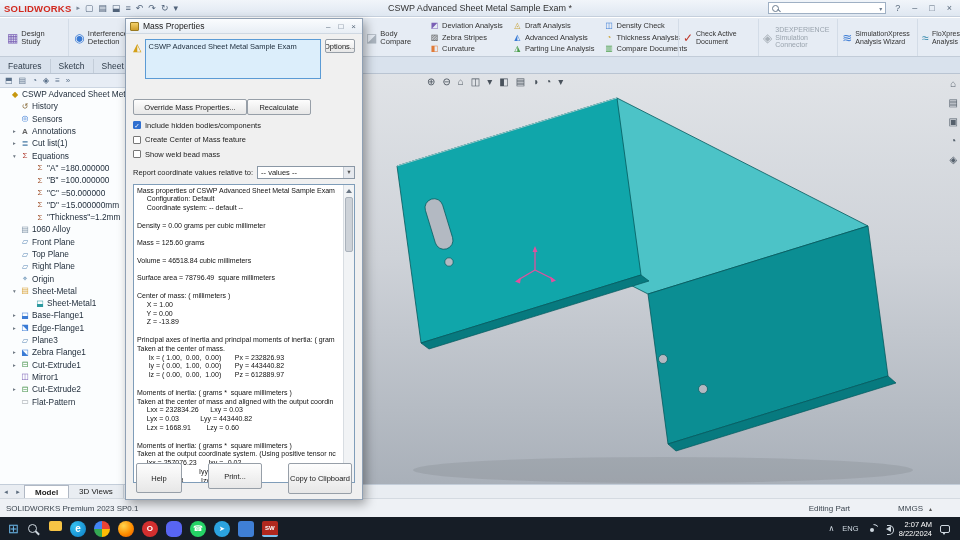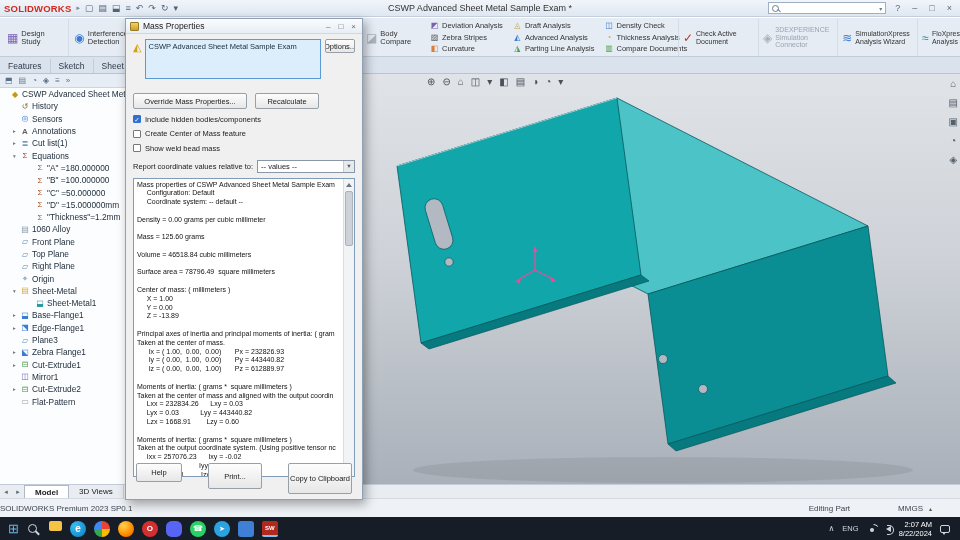--- a/index.html
+++ b/index.html
@@ -59,51 +59,51 @@
   #dlg-title{height:15px;background:linear-gradient(#fafcfe,#e8eef5);border-bottom:1px solid #cfd8e2;display:flex;align-items:center;padding:0 4px;gap:4px}
   #dlg-title .dtext{font-size:8.5px;color:#222;flex:1}
   .dico{width:9px;height:9px;background:linear-gradient(#f3d06a,#cf9f2c);border:1px solid #9a7a20;border-radius:1px}
   .dwin{font-size:8px;color:#5a6a7c;padding:0 2px}
   #dlg-body{position:relative;padding:5px 7px 0;height:466px}
   #selrow{display:flex;align-items:flex-start;gap:4px}
   .scaleico{font-size:11px;color:#d4a017;margin-top:2px}
   #selbox{flex:1;height:40px;background:#dceefb;border:1px solid #5b9bd5;font-size:7.5px;padding:2px;color:#1c2b3a;overflow:hidden}
   .btn{background:linear-gradient(#fdfdfd,#e7e7e7);border:1px solid #979fa8;border-radius:2px;font-size:7.5px;color:#222;display:flex;align-items:center;justify-content:center;overflow:hidden;white-space:nowrap}
   #optbtn{width:30px;height:14px;text-overflow:ellipsis}
-  #btnrow{display:flex;gap:8px;margin-top:14px}
+  #btnrow{display:flex;margin-top:20px}
   #overridebtn{width:114px;height:16px}
   #recalcbtn{width:64px;height:16px}
   .cbrow{display:flex;align-items:center;margin-top:5.5px;gap:4px}
   .cbox{width:8px;height:8px;border:1px solid #777;background:#fff;border-radius:1px;font-size:6.5px;line-height:7px;text-align:center;flex:0 0 auto}
   .cblabel{font-size:7.5px;color:#222}
   #coordrow{display:flex;align-items:center;margin-top:7px;gap:4px}
   #coordlabel{font-size:7.5px;color:#222;white-space:nowrap}
   #coordsel{flex:1;height:13px;background:#fff;border:1px solid #8a97a5;display:flex;align-items:center}
   #coordsel .val{flex:1;font-size:7.5px;padding-left:3px;color:#222}
   #coordsel .caret{width:11px;height:100%;background:#e6e9ee;border-left:1px solid #c5ccd4;font-size:5.5px;display:flex;align-items:center;justify-content:center;color:#555}
   #reportbox{position:relative;margin-top:5px;height:299px;background:#fff;border:1px solid #7f9db9;overflow:hidden}
   #reportbox pre{font-family:"Liberation Sans",sans-serif;font-size:7px;line-height:8.8px;padding:2px 13px 0 3px;white-space:pre;color:#111}
   #vscroll{position:absolute;right:0;top:0;bottom:0;width:11px;background:#f1f3f5;border-left:1px solid #d8dde2}
   .sarrow{position:absolute;left:2px;width:0;height:0;border-left:3.5px solid transparent;border-right:3.5px solid transparent}
   .sarrow.up{top:4px;border-bottom:4px solid #6b7785}
   .sarrow.down{bottom:4px;border-top:4px solid #6b7785}
   #sthumb{position:absolute;left:1px;top:12px;width:8px;height:55px;background:#cdd2d8;border:1px solid #aab2bb;border-radius:2px}
   #dlg-foot{position:absolute;left:10px;right:10px;bottom:6px;display:flex;justify-content:space-between}
-  #helpbtn{width:46px;height:19px}
+  #helpbtn{width:46px;height:30px}
   #printbtn{width:54px;height:26px}
   #copybtn{width:64px;height:31px}
 
   
   #modeltabs{position:absolute;left:0;top:484px;width:960px;height:14px;background:#e9edf2;border-top:1px solid #c3cdd9;display:flex;align-items:stretch;font-size:8px}
   .mnav{width:12px;display:flex;align-items:center;justify-content:center;color:#5a6a7c;font-size:7px}
   .mtab{padding:1px 10px;display:flex;align-items:center;color:#222;border-right:1px solid #c9d1da}
   .mtab.active{background:#fff;border:1px solid #b0b8c4;border-bottom:none;font-weight:bold}
   #statusbar{position:absolute;left:0;top:498px;width:960px;height:19px;background:#eef1f5;border-top:1px solid #d4dae1;display:flex;align-items:center;font-size:8px;color:#3c4document6}
   #statusbar{color:#3c4650}
-  #sb-left{}
+  #sb-left{margin-left:6px}
   #sb-edit{margin-left:auto;margin-right:48px}
   #sb-units{margin-right:6px}
   #sb-caret{font-size:6px;color:#555;margin-right:28px}
 
   
   #taskbar{position:absolute;left:0;top:517px;width:960px;height:23px;background:#161d26;display:flex;align-items:center;z-index:30}
   #startbtn{color:#6cb8ea;font-size:13px;margin:0 9px 0 8px}
   .tmag{width:9px;height:9px;border:1.5px solid #cfd8e0;border-radius:50%;position:relative;margin-right:8px}
   .tmag::after{content:"";position:absolute;width:5px;height:1.5px;background:#cfd8e0;transform:rotate(45deg);right:-4px;bottom:-1px}
   .tbicon{width:16px;height:16px;margin:0 4px;display:flex;align-items:center;justify-content:center;font-size:9px;color:#ddd}

